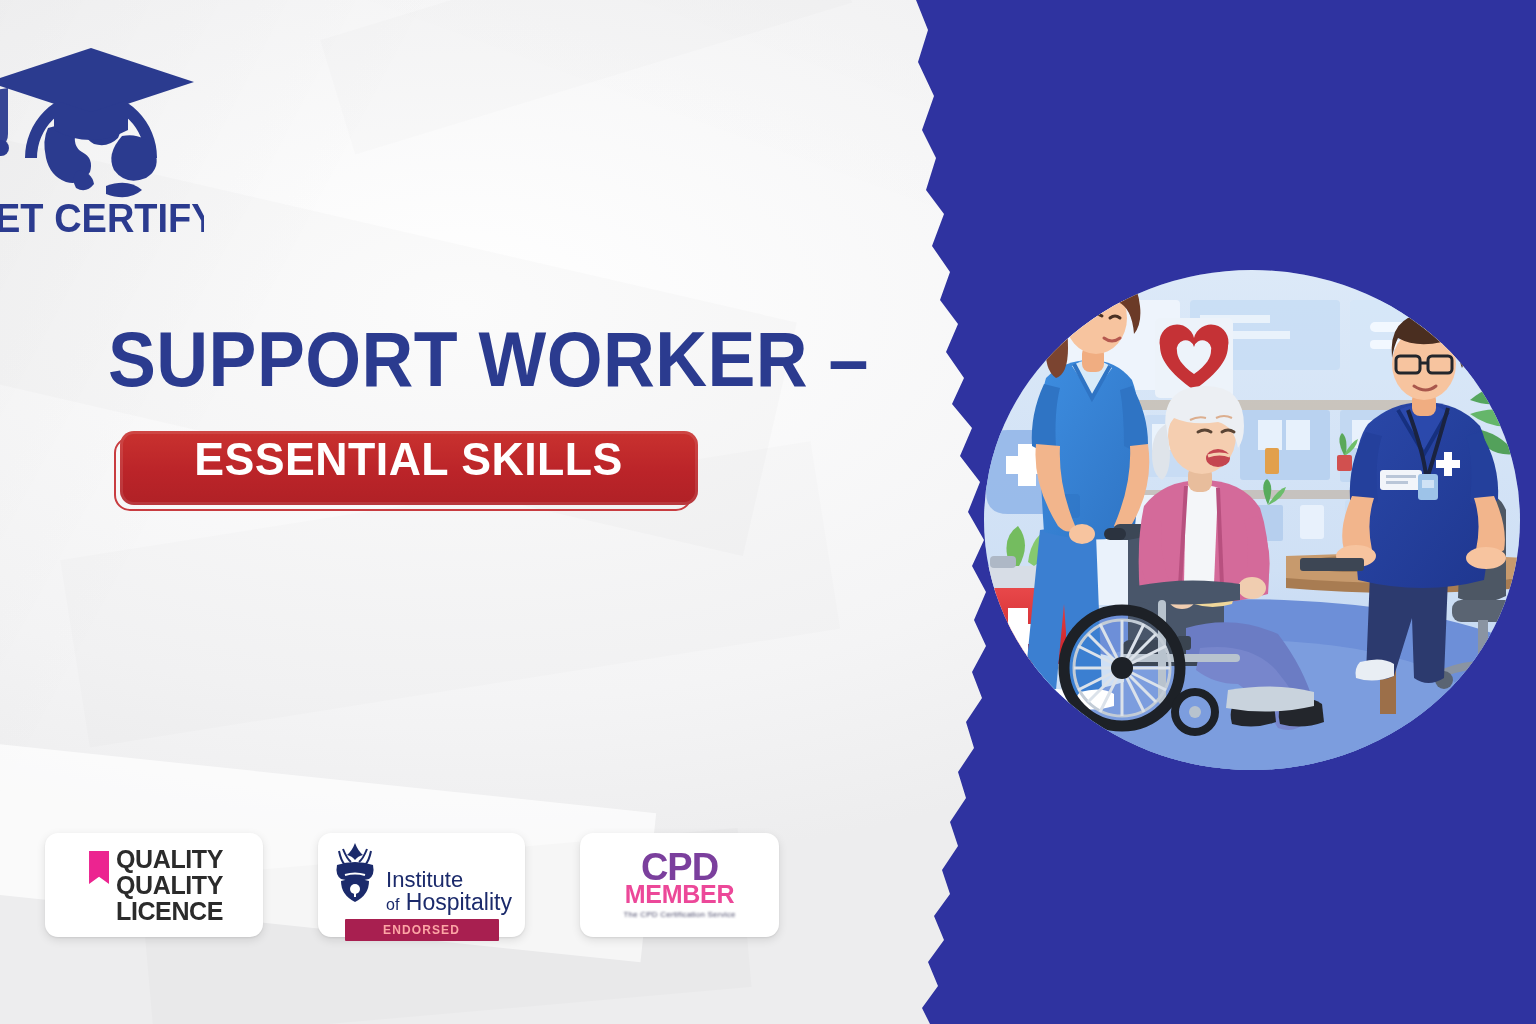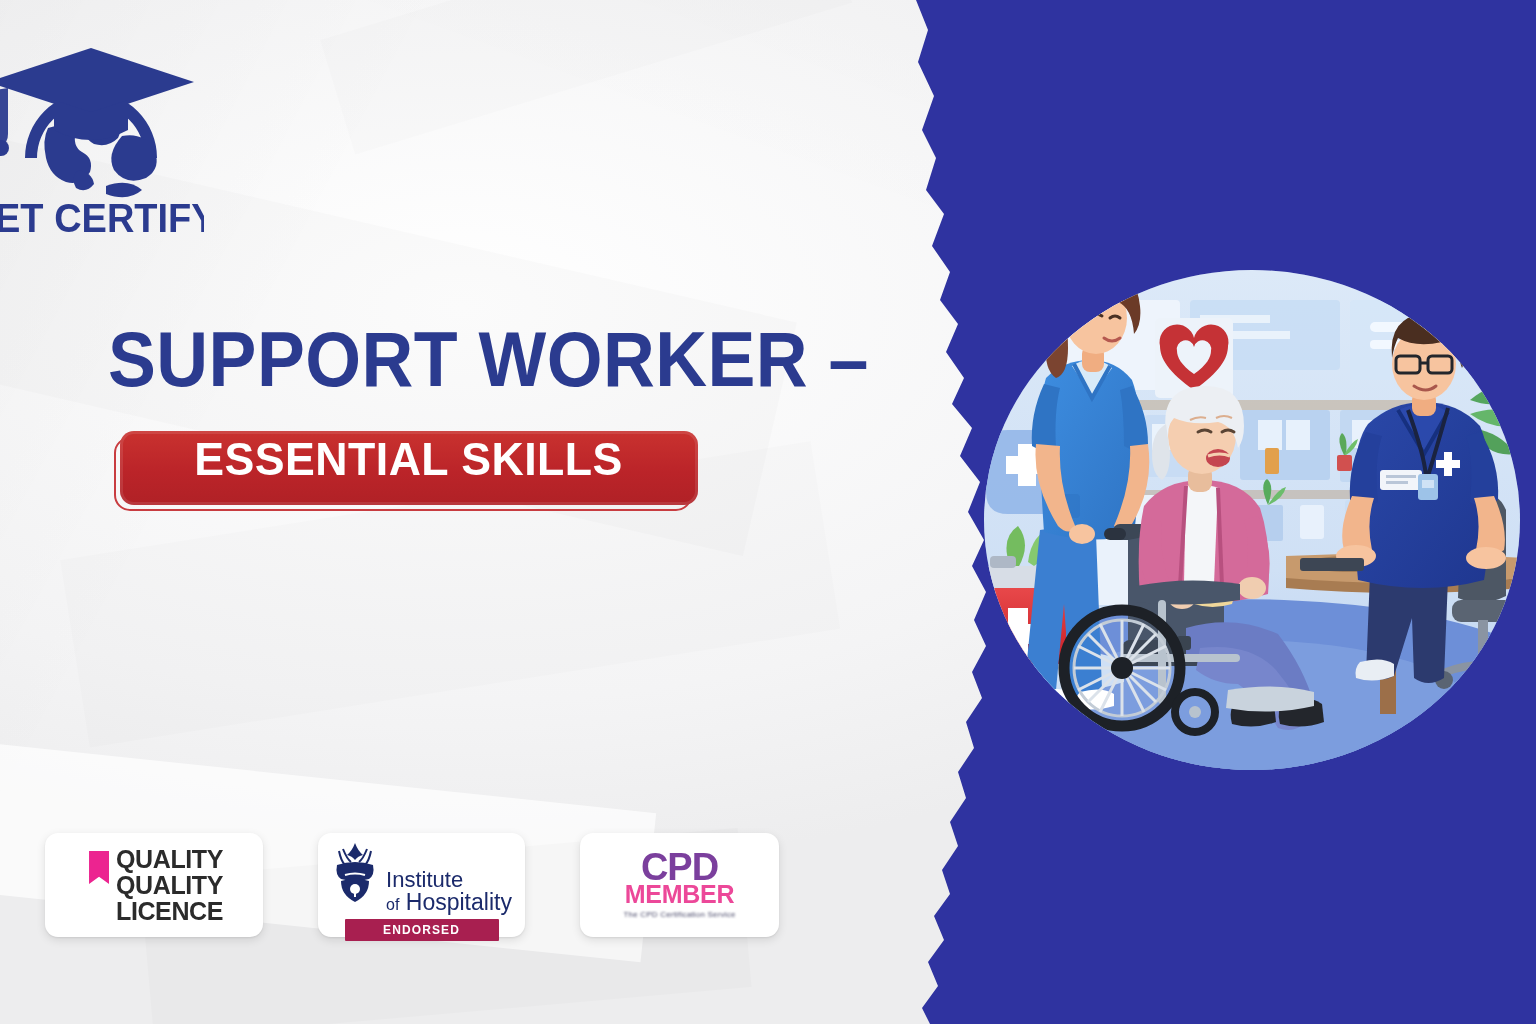--- a/index.html
+++ b/index.html
@@ -99,21 +99,21 @@
   .ioh-inner{ display:flex; flex-direction:column; align-items:center; gap:5px; }
   .ioh-top{ display:flex; align-items:center; gap:7px; }
   .ioh-words{ line-height:1.0; color:#1b2a6b; text-align:left;margin-top:40px; }
   .ioh-w1{ font-size:22px; font-weight:normal; }
   .ioh-w2{ font-size:23px; }
   .ioh-w2 .of{ font-size:16px; font-weight:normal; }
   .ioh-w2 .hosp{ font-weight:normal; }
   .ioh-endorsed{
     width:154px; height:22px; background:#a81f50; border-radius:1px;
     display:flex; align-items:center; justify-content:center;
-    color:#ffffff; font-size:12px; font-weight:bold; letter-spacing:1.1px;
+    color:#fca5a5; font-size:12px; font-weight:bold; letter-spacing:1.1px;
   }
 
   
   .cpd-inner{ display:flex; flex-direction:column; align-items:center; }
   .cpd-top{
     font-weight:bold; font-size:38px; color:#7b3f9d; line-height:0.92;
     letter-spacing:-1px; filter:blur(0.4px);
   }
   .cpd-mid{
     font-weight:bold; font-size:25px; color:#ec4899; line-height:1;

